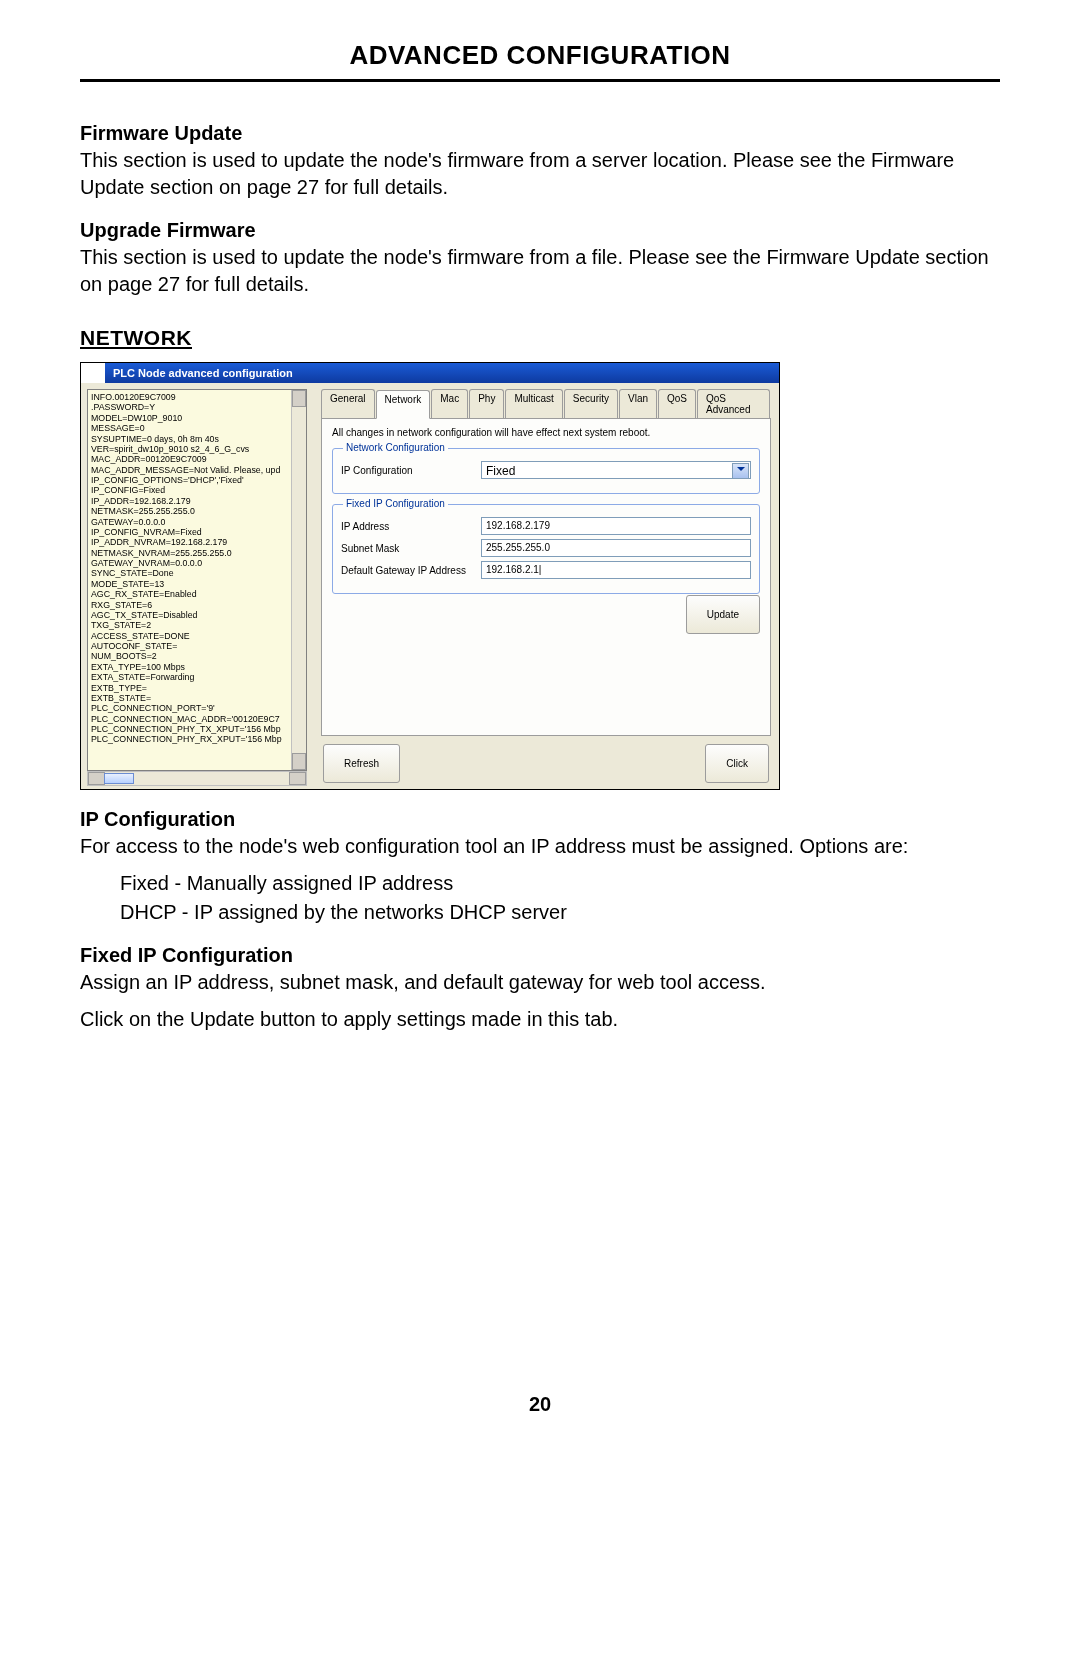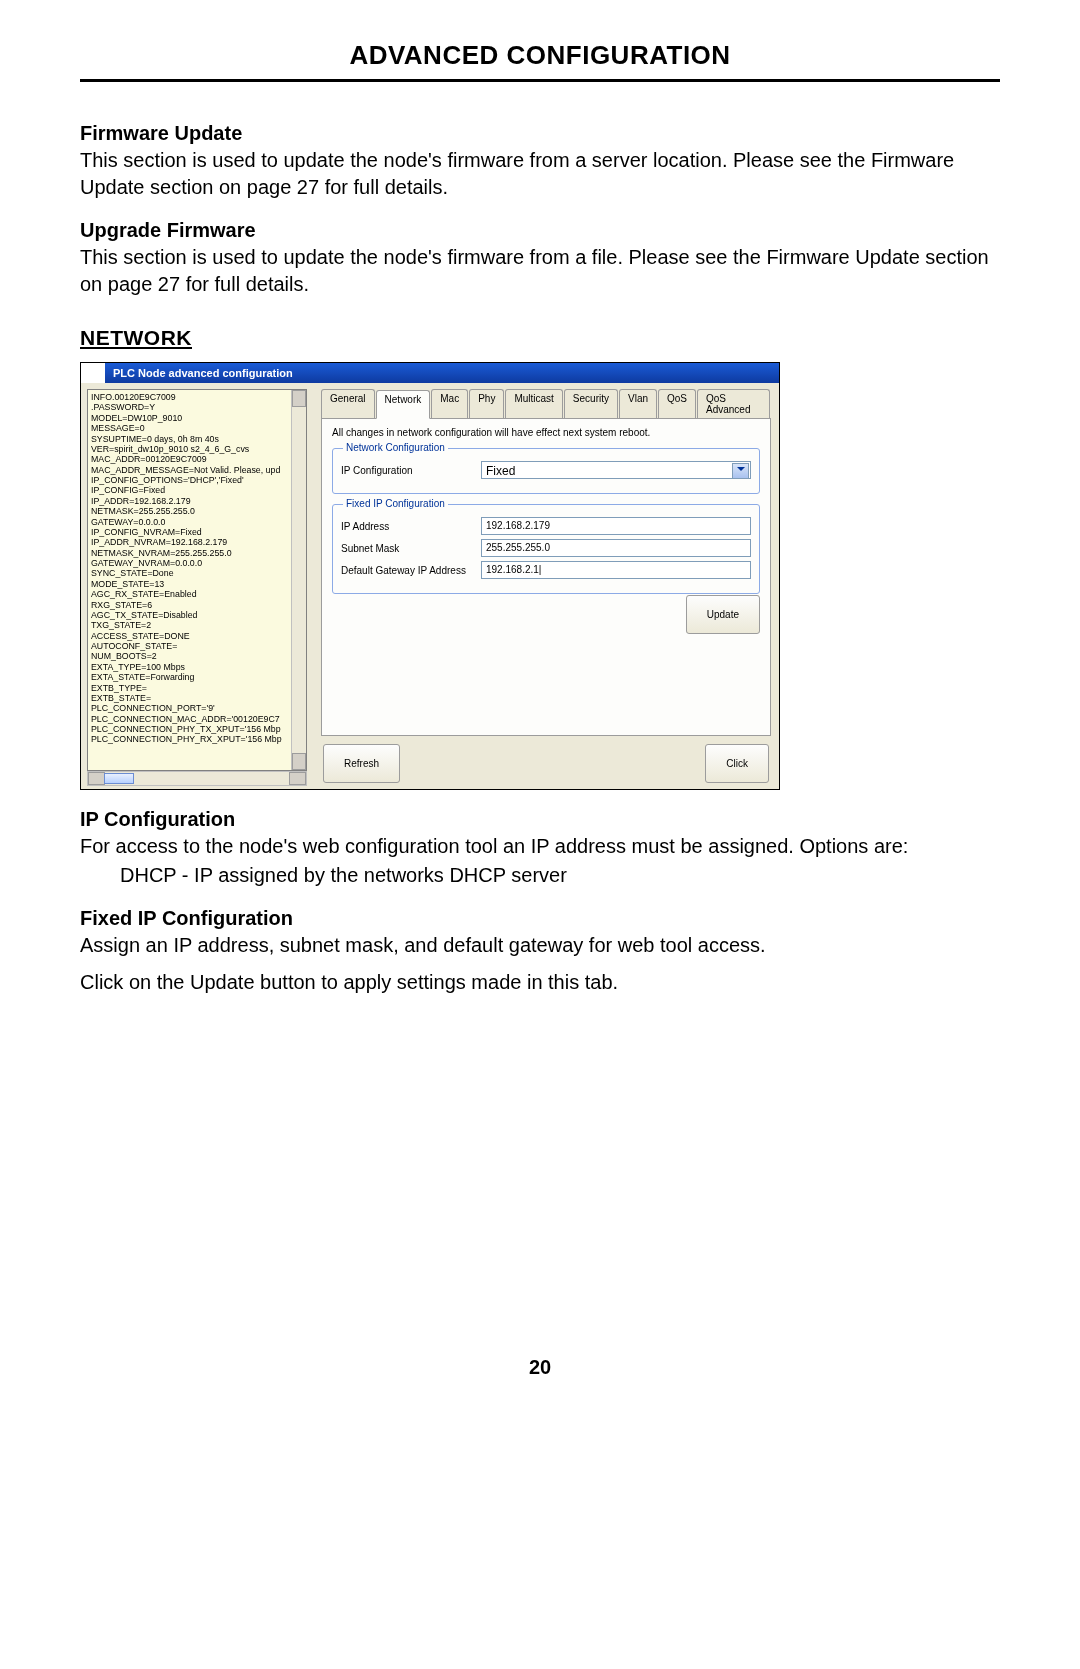--- a/index.html
+++ b/index.html
@@ -365,20 +365,21 @@
         <div class="sb-bottom-btns">
           <span class="sb-button">Refresh</span>
           <span class="sb-button">Click</span>
         </div>
       </div>
     </div>
   </div>
 
   <div class="section-heading">IP Configuration</div>
   <p class="body-text">For access to the node's web configuration tool an IP address must be assigned. Options are:</p>
+  <p class="body-text indented">Fixed - Manually assigned IP address</p>
   <p class="body-text indented" style="margin-top:-8px">DHCP - IP assigned by the networks DHCP server</p>
 
   <div class="section-heading">Fixed IP Configuration</div>
   <p class="body-text">Assign an IP address, subnet mask, and default gateway for web tool access.</p>
   <p class="body-text">Click on the Update button to apply settings made in this tab.</p>
 
   <div class="page-number">20</div>
 </div>
 
 </body></html>

